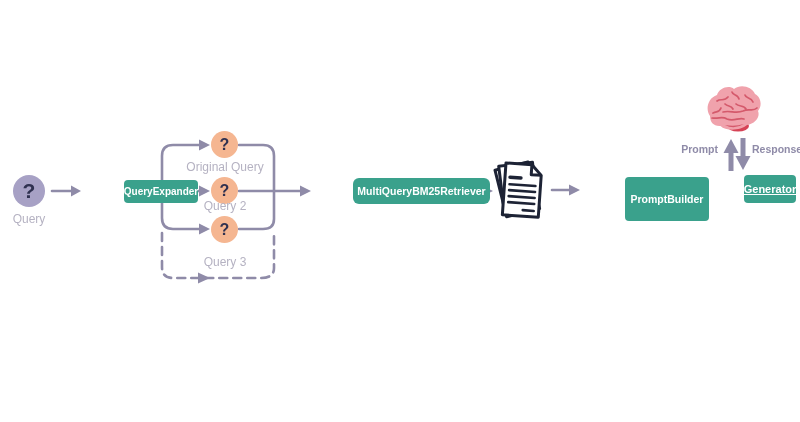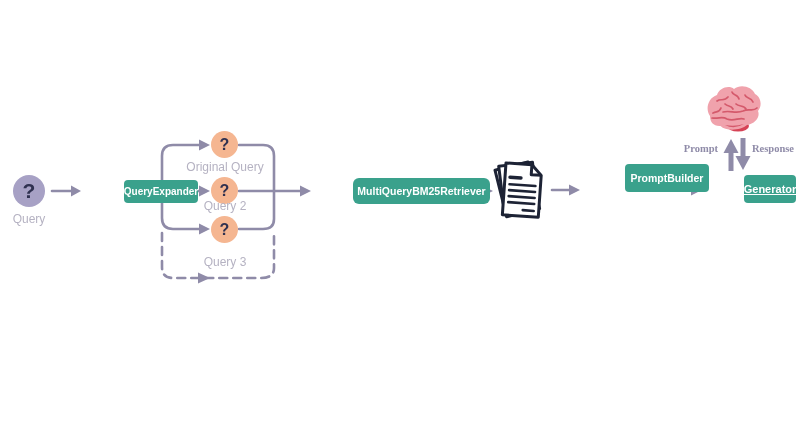--- a/index.html
+++ b/index.html
@@ -11,21 +11,21 @@
   .conn.thick{stroke-width:5;stroke-linecap:butt;}
   .head{fill:var(--connector,#8f8ba8);stroke:none;}
   .box{position:absolute;background:var(--box-teal,#3aa18c);border-radius:4px;
        display:flex;align-items:center;justify-content:center;
        color:#ffffff;font-weight:bold;text-align:left;margin-left:40px;}
   .circle{position:absolute;border-radius:50%;display:flex;align-items:center;justify-content:center;
           font-weight:bold;color:var(--dark-navy,#2f3150);}
   .circle.purple{background:var(--query-circle,#a7a1c5);font-size:21px;}
   .circle.peach{background:var(--expanded-circle,#f5b691);font-size:16px;}
   .node-label{position:absolute;color:var(--label-gray,#b5b2c2);font-size:12px;text-align:center;}
-  .edge-label{position:absolute;color:var(--connector,#8f8ba8);font-size:10.5px;font-weight:bold;font-family:Liberation Serif, serif;}
+  .edge-label{position:absolute;color:var(--connector,#8f8ba8);font-size:10.5px;font-weight:bold;}
   .icon-wrap{position:absolute;}
 </style>
 </head>
 <body>
 
 <div class="canvas">
 
   <svg class="overlay" viewBox="0 0 800 422">
     <path class="conn" d="M52 191 H72"></path>
     <polygon class="head" points="71,185.4 81,191 71,196.6"></polygon>
@@ -101,21 +101,21 @@
         <line x1="18" y1="24" x2="29" y2="24" stroke-width="3.4"></line>
         <line x1="18" y1="31" x2="44" y2="31"></line>
         <line x1="18" y1="37" x2="44" y2="37"></line>
         <line x1="18" y1="43" x2="44" y2="43"></line>
         <line x1="18" y1="49" x2="44" y2="49"></line>
         <line x1="33" y1="56" x2="44" y2="56"></line>
       </g>
     </svg>
   </div>
 
-  <div class="box" style="left:585px;top:164px;width:84px;height:28px;font-size:10.5px;">PromptBuilder</div>
+  <div class="box" style="left:585px;top:177px;width:84px;height:44px;font-size:10.5px;">PromptBuilder</div>
 
   <div class="box" style="left:704px;top:175px;width:52px;height:28px;font-size:11px;text-decoration:underline;">Generator</div>
 
   <div class="edge-label" style="left:678px;top:143px;width:40px;text-align:right;">Prompt</div>
   <div class="edge-label" style="left:752px;top:143px;width:52px;">Response</div>
 
   <div class="icon-wrap" style="left:703px;top:84px;">
     <svg width="60" height="50" viewBox="0 0 60 50">
       <ellipse cx="35" cy="42" rx="11" ry="5.5" fill="#d64356"></ellipse>
       <path fill="#f0a2ac" d="M7 32 C2 25 5 14 14 11 C16 4 26 0.5 31 5 C38 -0.5 49 3 52 10 C58 13 59.5 22 55 27 C57.5 33 52 40 44 41 C38 46.5 23 47.5 17.5 42 C10.5 42.5 7 38 7 32 Z"></path>

